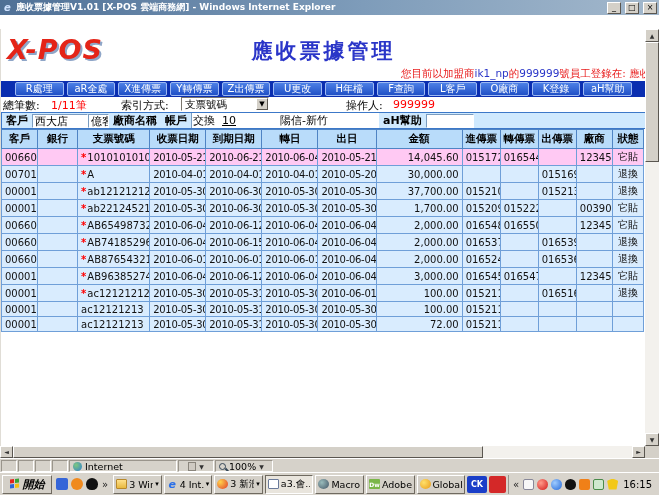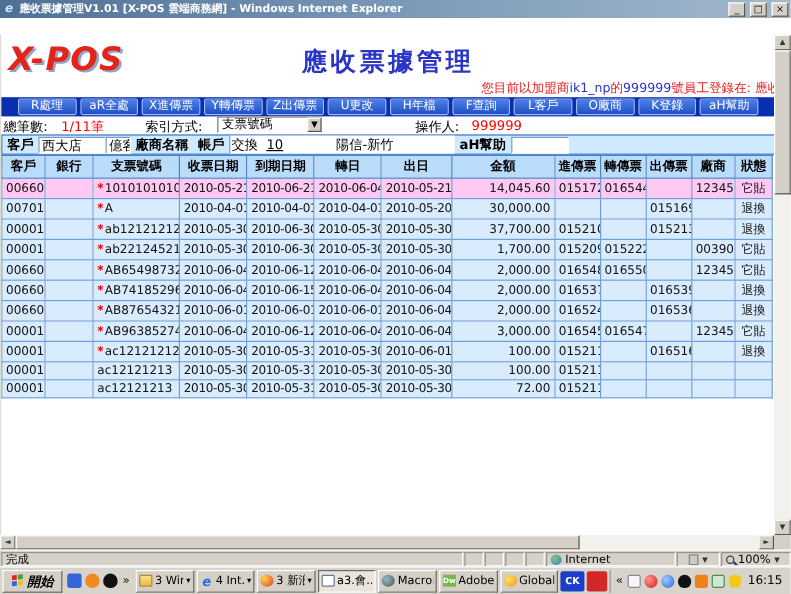--- a/index.html
+++ b/index.html
@@ -407,23 +407,20 @@
     <span class="arr down">▼</span>
   </div>
   <div class="hscroll">
     <span class="arr left">◄</span>
     <span class="thumb"></span>
     <span class="arr right">►</span>
   </div>
   <div class="scroll-corner"></div>
 
   <div class="statusbar">
-    <div class="pane main-pane">
-        <span>完成</span>
-      </div>
     <div class="pane tiny"></div>
     <div class="pane tiny"></div>
     <div class="pane tiny"></div>
     <div class="pane tiny"></div>
     <div class="pane inet">
         <span class="globe"></span>
         <span>Internet</span>
       </div>
     <div class="pane prot">
         <span class="prot-ic"></span>

